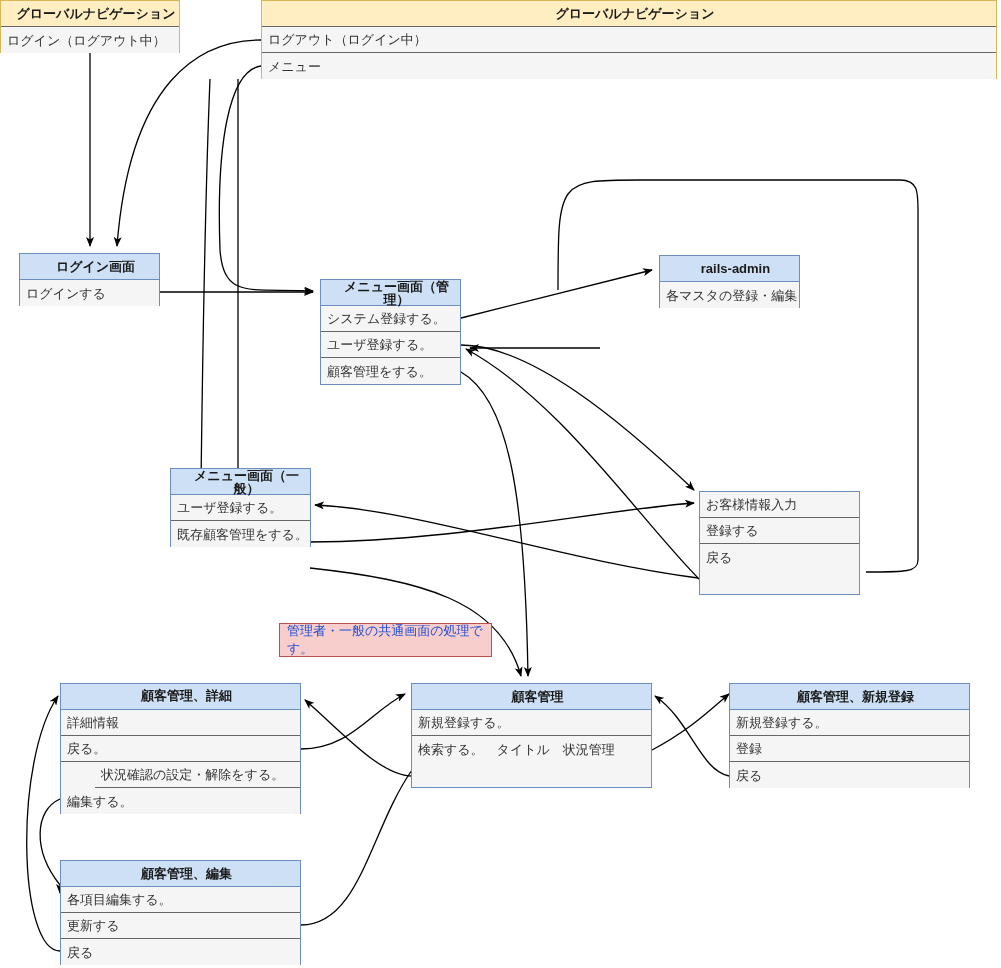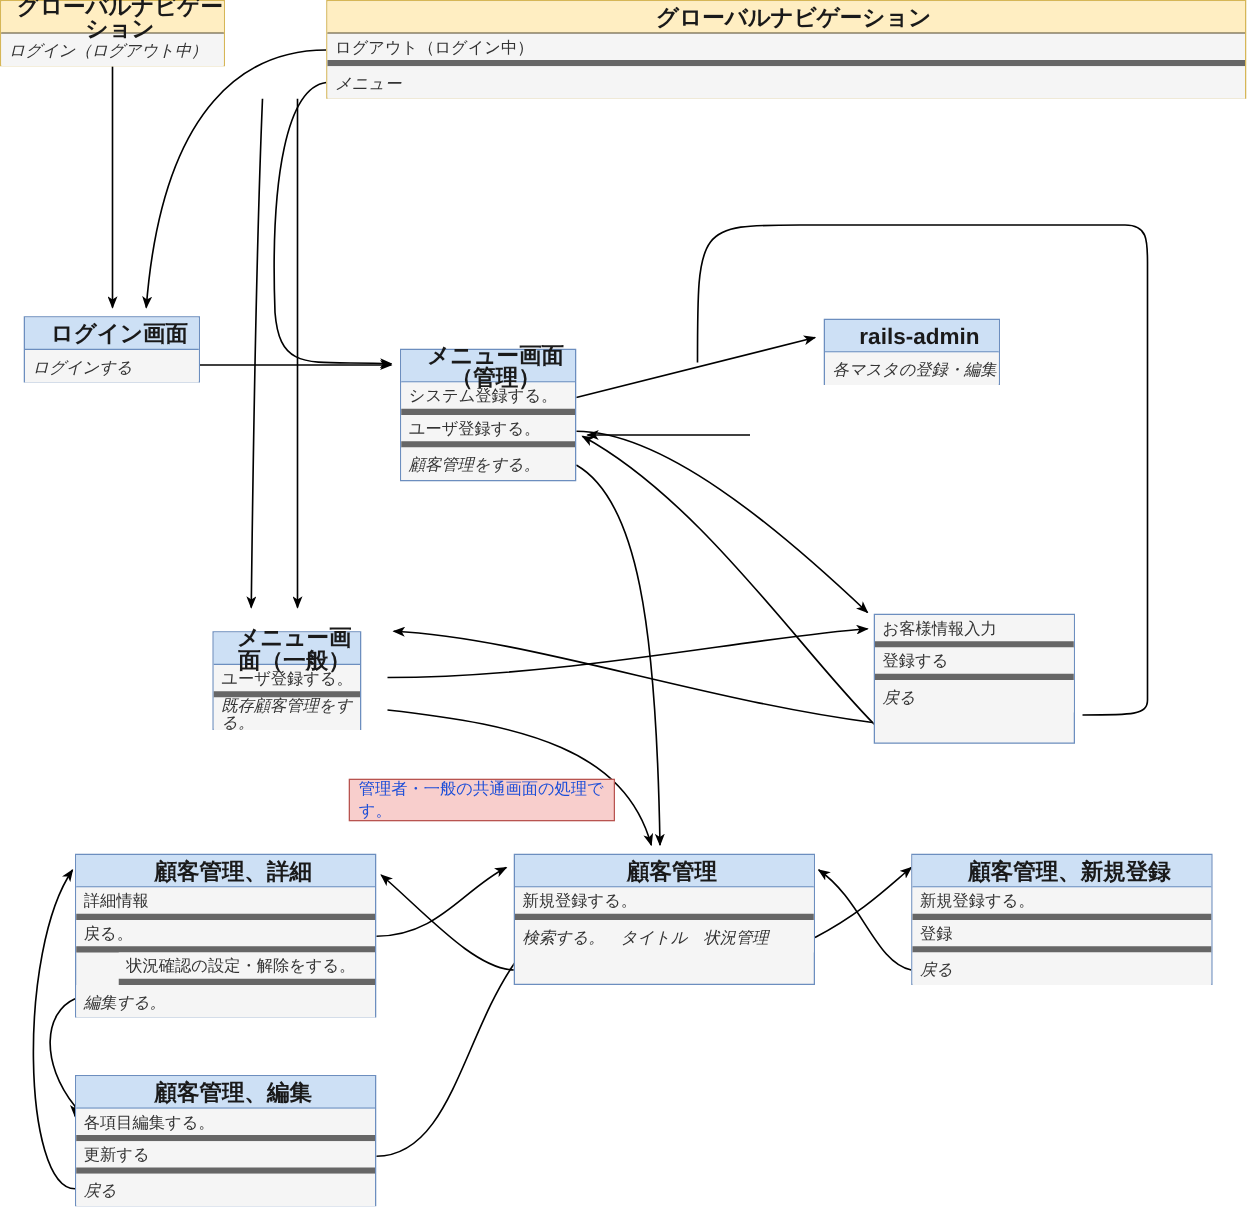--- a/index.html
+++ b/index.html
@@ -29,43 +29,42 @@
   .node {
     position: absolute;
     box-sizing: border-box;
     border: 1px solid #666666;
     background: #f5f5f5;
   }
   .node .hdr {
     box-sizing: border-box;
     text-align: center;
     font-weight: bold;
-    font-size: 18px;
+    font-size: 13px;
     color: #1a1a1a;
     line-height: 1;
     display: flex;
     align-items: center;
     justify-content: center;
     border-bottom: 1px solid #666666;
     padding-left: 12px;
   }
   .node .row {
     box-sizing: border-box;
     font-size: 13px;
     color: #333333;
     line-height: 1;
     display: flex;
     align-items: center;
     padding-left: 6px;
-    border-bottom: 5px solid #0f172a;
+    border-bottom: 1px solid #0f172a;
     background: #f5f5f5;
   }
   .node .row:last-child {
     border-bottom: none;
-    font-style: italic;
   }
   
   .nav .hdr { background: #ffeec2; border-bottom-color: #d6b656; }
   .nav { border-color: #d6b656; }
   .nav .row { border-bottom-color: #666666; }
   .nav .rows { border-top: 1px solid #666666; margin-top: -1px; }
   
   .screen .hdr { background: #cde0f5; border-bottom-color: #6c8ebf; }
   .screen { border-color: #6c8ebf; }
   .screen .rows { }
@@ -173,40 +172,40 @@
     </div>
   </div>
 
   <div class="node screen" style="left:659px; top:255px; width:141px; height:53px;">
     <div class="hdr" style="height:26px;">rails-admin</div>
     <div class="rows">
       <div class="row" style="height:26px;">各マスタの登録・編集</div>
     </div>
   </div>
 
-  <div class="node screen" style="left:170px; top:505px; width:119px; height:79px;">
+  <div class="node screen" style="left:170px; top:468px; width:141px; height:79px;">
     <div class="hdr" style="height:26px;">メニュー画面（一般）</div>
     <div class="rows">
       <div class="row" style="height:26px;">ユーザ登録する。</div>
       <div class="row" style="height:26px;">既存顧客管理をする。</div>
     </div>
   </div>
 
   <div class="node screen" style="left:699px; top:491px; width:161px; height:104px;">
     <div class="rows">
       <div class="row" style="height:26px;">お客様情報入力</div>
       <div class="row" style="height:26px;">登録する</div>
       <div class="row" style="height:26px;">戻る</div>
     </div>
   </div>
 
   <div class="note" style="left:279px; top:623px; width:213px; height:34px;">管理者・一般の共通画面の処理です。</div>
 
   <div class="node screen" style="left:60px; top:683px; width:241px; height:131px;">
-    <div class="hdr" style="height:26px;">顧客管理、詳細</div>
+    <div class="hdr" style="height:26px;font-family:Liberation Mono, monospace;">顧客管理、詳細</div>
     <div class="rows">
       <div class="row" style="height:26px;">詳細情報</div>
       <div class="row" style="height:26px;">戻る。</div>
       <div class="row" style="height:26px;margin-left:34px;">状況確認の設定・解除をする。</div>
       <div class="row" style="height:26px;">編集する。</div>
     </div>
   </div>
 
   <div class="node screen" style="left:411px; top:683px; width:241px; height:105px;">
     <div class="hdr" style="height:26px;">顧客管理</div>

